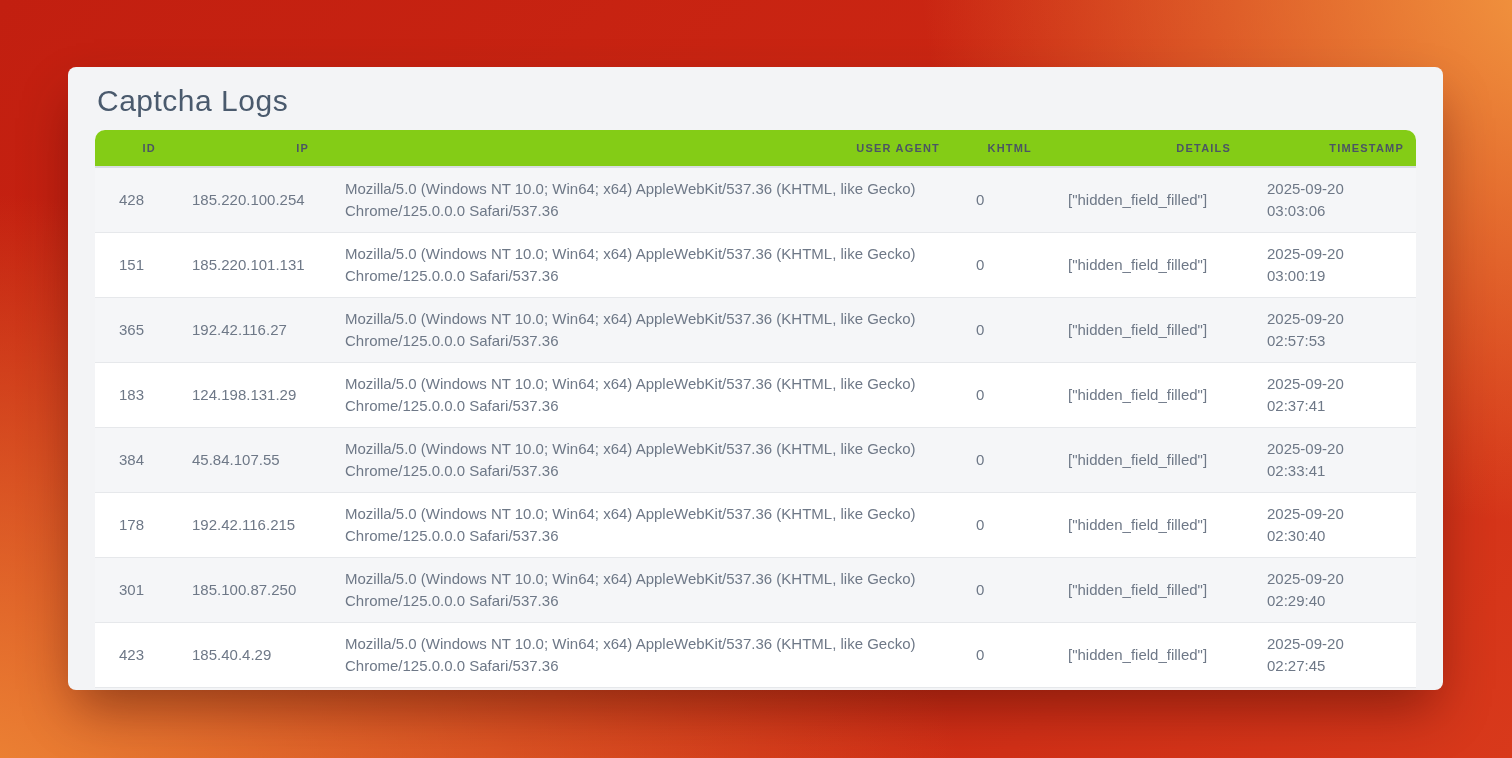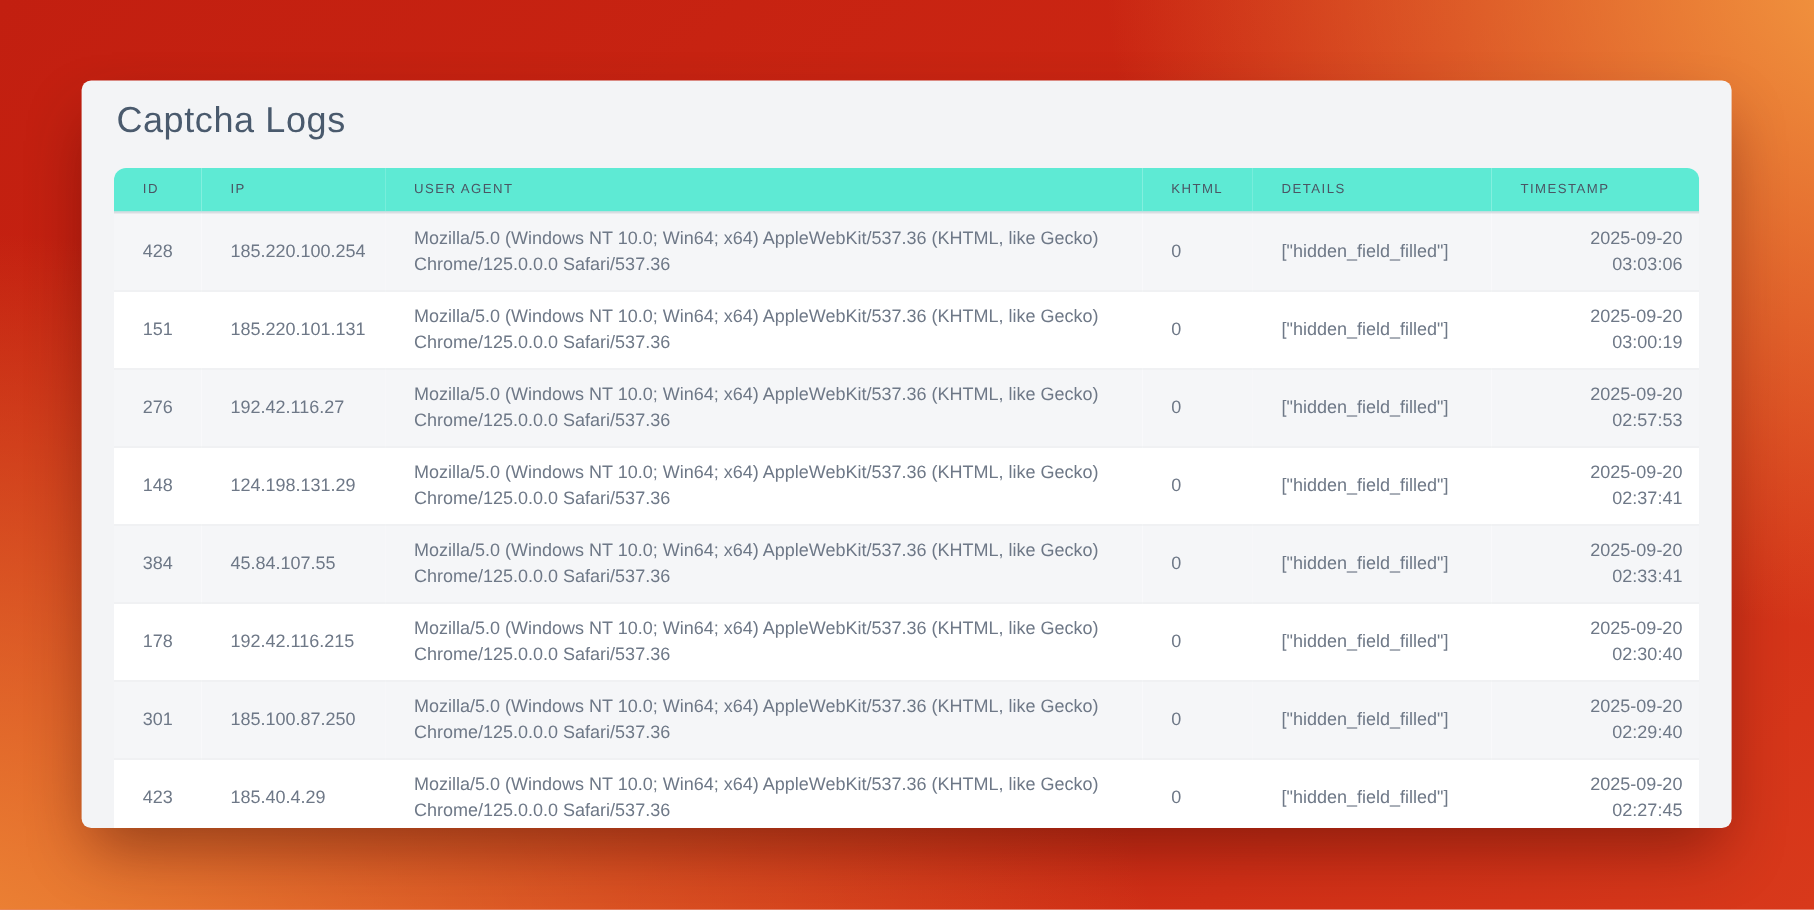--- a/index.html
+++ b/index.html
@@ -14,21 +14,21 @@
   .card {
     position: absolute;
     left: 68px; top: 67px;
     width: 1375px; height: 623px;
     background: #f3f4f6;
     border-radius: 8px;
     overflow: hidden;
     box-shadow: 0 25px 50px -8px rgba(50, 5, 0, 0.45);
   }
   .title {
-    margin: 17px 29px 22px 29px;
+    margin: 17px 29px 12px 29px;
     font-size: 30px;
     font-weight: 500;
     letter-spacing: 0.5px;
     color: #4a5a6d;
   }
   .table-wrap {
     margin: 0 27px;
     border-radius: 10px 10px 0 0;
     overflow: hidden;
     background: #ffffff;
@@ -41,44 +41,44 @@
   }
   col.c1 { width: 73px; }
   col.c2 { width: 153px; }
   col.c3 { width: 631px; }
   col.c4 { width: 92px; }
   col.c5 { width: 199px; }
   col.c6 { width: 173px; }
   thead th {
     height: 37px;
     padding: 0 12px 0 24px;
-    text-align: left;
+    text-align: right;
     vertical-align: middle;
     font-size: 11px;
-    font-weight: 400;
+    font-weight: 700;
     letter-spacing: 1.2px;
     color: #4b5564;
-    background: #5eead4;
+    background: #84cc16;
     border-bottom: 2px solid #d9dde2;
     white-space: nowrap;
   }
   tbody td {
     height: 65px;
     padding: 10px 14px 10px 24px;
     vertical-align: middle;
     font-size: 15px;
     line-height: 22px;
     color: #6e7887;
     border-bottom: 1px solid #e6e8eb;
     overflow: hidden;
   }
   tbody tr:nth-child(odd) td { background: #f5f6f8; }
   tbody tr:nth-child(even) td { background: #ffffff; }
   td.c-id, td.c-ip, td.c-score, td.c-details { white-space: nowrap; }
-  td.c-ts span { display: block; text-align: right; }
+  td.c-ts span { display: block; }
 </style>
 </head>
 <body>
 
 <div class="page">
   <div class="card">
     <h1 class="title">Captcha Logs</h1>
     <div class="table-wrap">
       <table class="logs">
         <colgroup>
@@ -116,32 +116,32 @@
     <td class="c-ip">185.220.101.131</td>
     <td class="c-ua">Mozilla/5.0 (Windows NT 10.0; Win64; x64) AppleWebKit/537.36 (KHTML, like Gecko) Chrome/125.0.0.0 Safari/537.36</td>
     <td class="c-score">0</td>
     <td class="c-details">["hidden_field_filled"]</td>
     <td class="c-ts">
       <span class="ts-date">2025-09-20</span>
       <span class="ts-time">03:00:19</span>
     </td>
   </tr>
             <tr>
-    <td class="c-id">276</td>
+    <td class="c-id">365</td>
     <td class="c-ip">192.42.116.27</td>
     <td class="c-ua">Mozilla/5.0 (Windows NT 10.0; Win64; x64) AppleWebKit/537.36 (KHTML, like Gecko) Chrome/125.0.0.0 Safari/537.36</td>
     <td class="c-score">0</td>
     <td class="c-details">["hidden_field_filled"]</td>
     <td class="c-ts">
       <span class="ts-date">2025-09-20</span>
       <span class="ts-time">02:57:53</span>
     </td>
   </tr>
             <tr>
-    <td class="c-id">148</td>
+    <td class="c-id">183</td>
     <td class="c-ip">124.198.131.29</td>
     <td class="c-ua">Mozilla/5.0 (Windows NT 10.0; Win64; x64) AppleWebKit/537.36 (KHTML, like Gecko) Chrome/125.0.0.0 Safari/537.36</td>
     <td class="c-score">0</td>
     <td class="c-details">["hidden_field_filled"]</td>
     <td class="c-ts">
       <span class="ts-date">2025-09-20</span>
       <span class="ts-time">02:37:41</span>
     </td>
   </tr>
             <tr>

